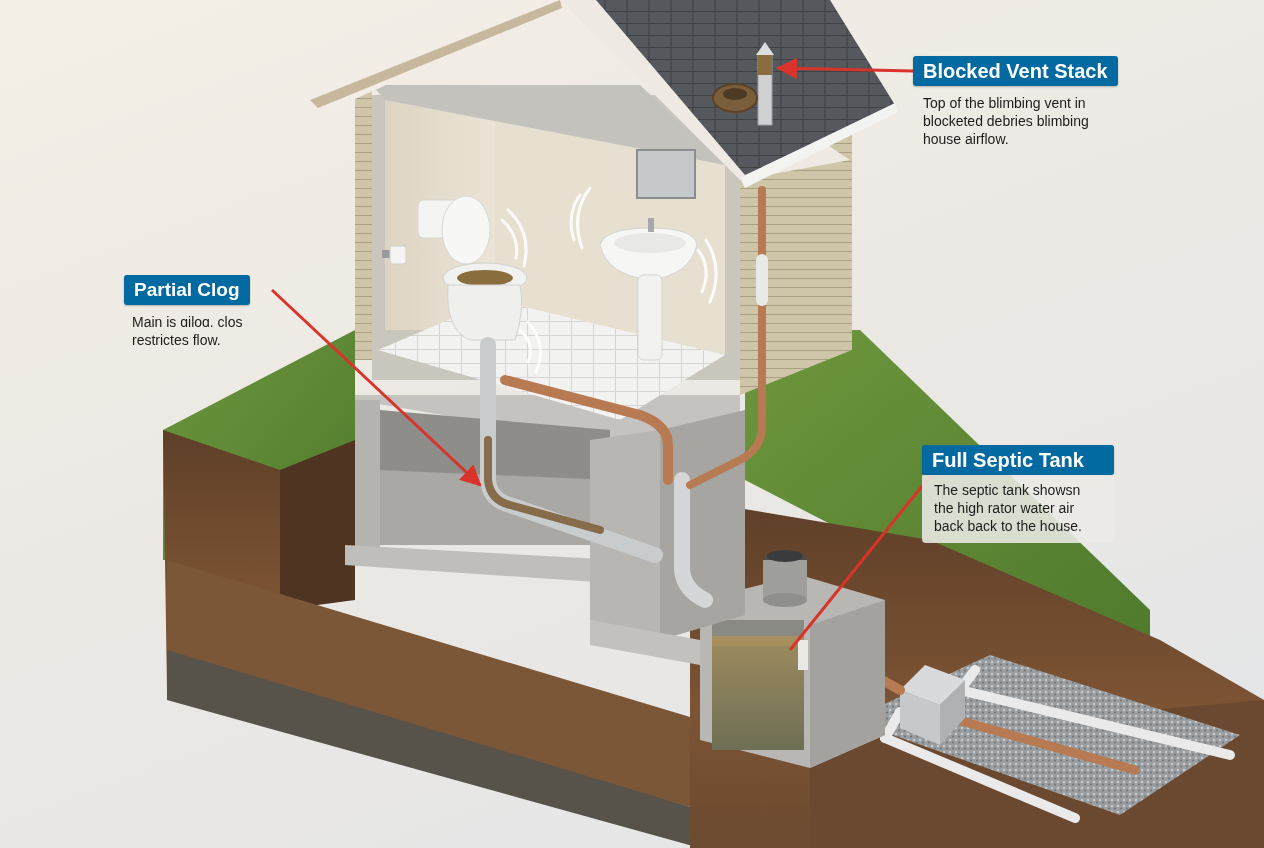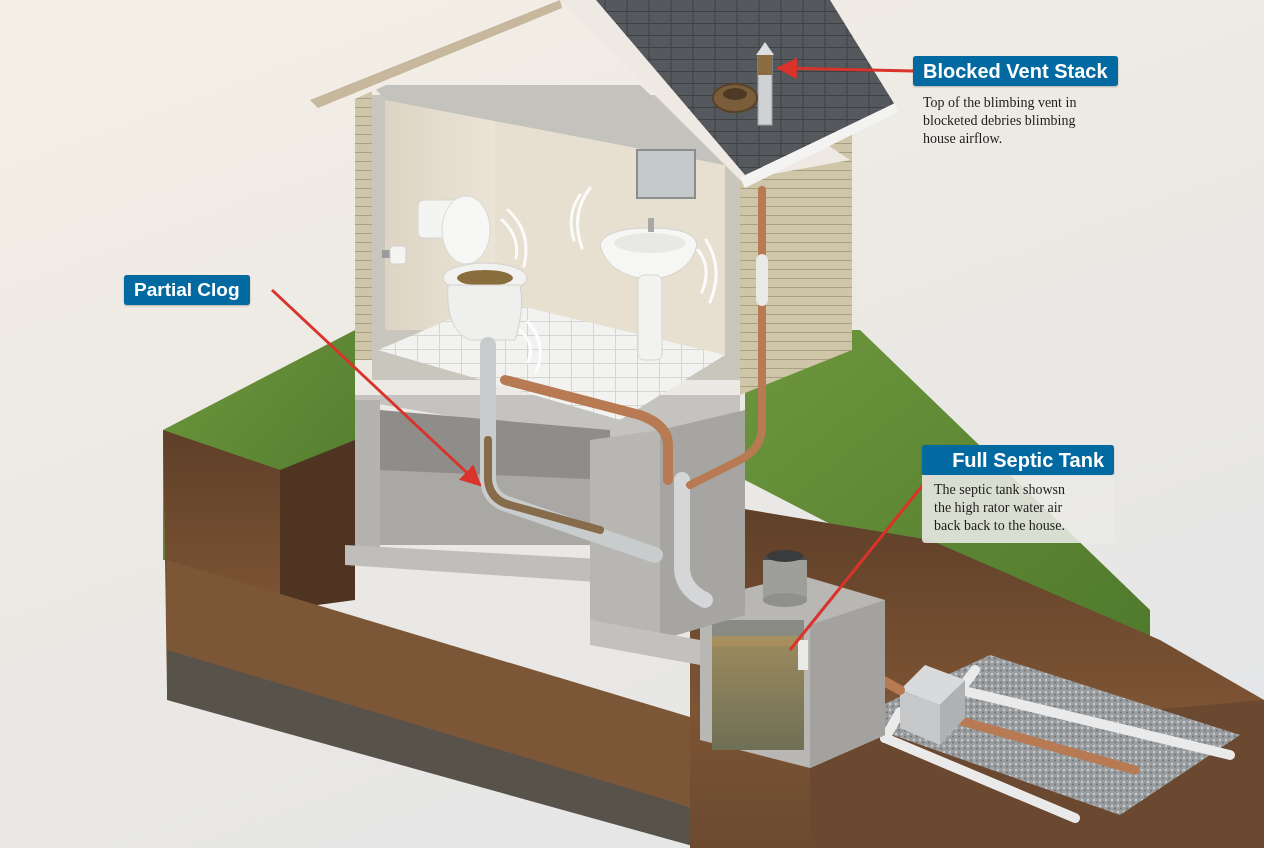--- a/index.html
+++ b/index.html
@@ -9,27 +9,27 @@
       font-family: "Liberation Sans", sans-serif;
     }
     #scene { position: absolute; left: 0; top: 0; width: 1264px; height: 848px; }
     .callout { position: absolute; }
     .callout .tag {
       display: inline-block; background: #0369a1; color: #fff; font-weight: bold;
       font-size: 20px; line-height: 30px; padding: 0 10px; border-radius: 3px;
       box-shadow: 0 1px 2px rgba(0,0,0,0.25); white-space: nowrap;
     }
     .callout .desc {
-      font-size: 14px; line-height: 18px; color: #1c1c1c; margin-top: 8px; padding-left: 10px; font-family: Liberation Serif, serif;
+      font-size: 14px; line-height: 18px; color: #1c1c1c; margin-top: 8px; padding-left: 10px;
     }
     #callout-vent { left: 913px; top: 56px; }
     #callout-clog { left: 124px; top: 275px; }
     #callout-clog .tag { font-size: 19px; }
     #callout-septic { left: 922px; top: 445px; width: 192px; }
-    #callout-septic .tag { display: block; text-align: right; }
+    #callout-septic .tag { display: block; }
     #callout-septic .desc {
       background: rgba(235,235,230,0.88); margin-top: 0; padding: 6px 10px 8px 12px;
       border-radius: 0 0 4px 4px;
     }
   </style>
 </head>
 <body>
 
 <svg id="scene" viewBox="0 0 1264 848" xmlns="http://www.w3.org/2000/svg">
   <defs>
@@ -205,20 +205,24 @@
   <div class="tag">Blocked Vent Stack</div>
   <div class="desc">
     <div>Top of the blimbing vent in</div>
     <div>blocketed debries blimbing</div>
     <div>house airflow.</div>
   </div>
 </div>
 
 <div id="callout-clog" class="callout">
   <div class="tag">Partial Clog</div>
+  <div class="desc" style="padding-left:8px">
+    <div>Main is ɑiloɑ. clos</div>
+    <div>restrictes flow.</div>
+  </div>
 </div>
 
 <div id="callout-septic" class="callout">
   <div class="tag">Full Septic Tank</div>
   <div class="desc">
     <div>The septic tank showsn</div>
     <div>the high rator water air</div>
     <div>back back to the house.</div>
   </div>
 </div>

